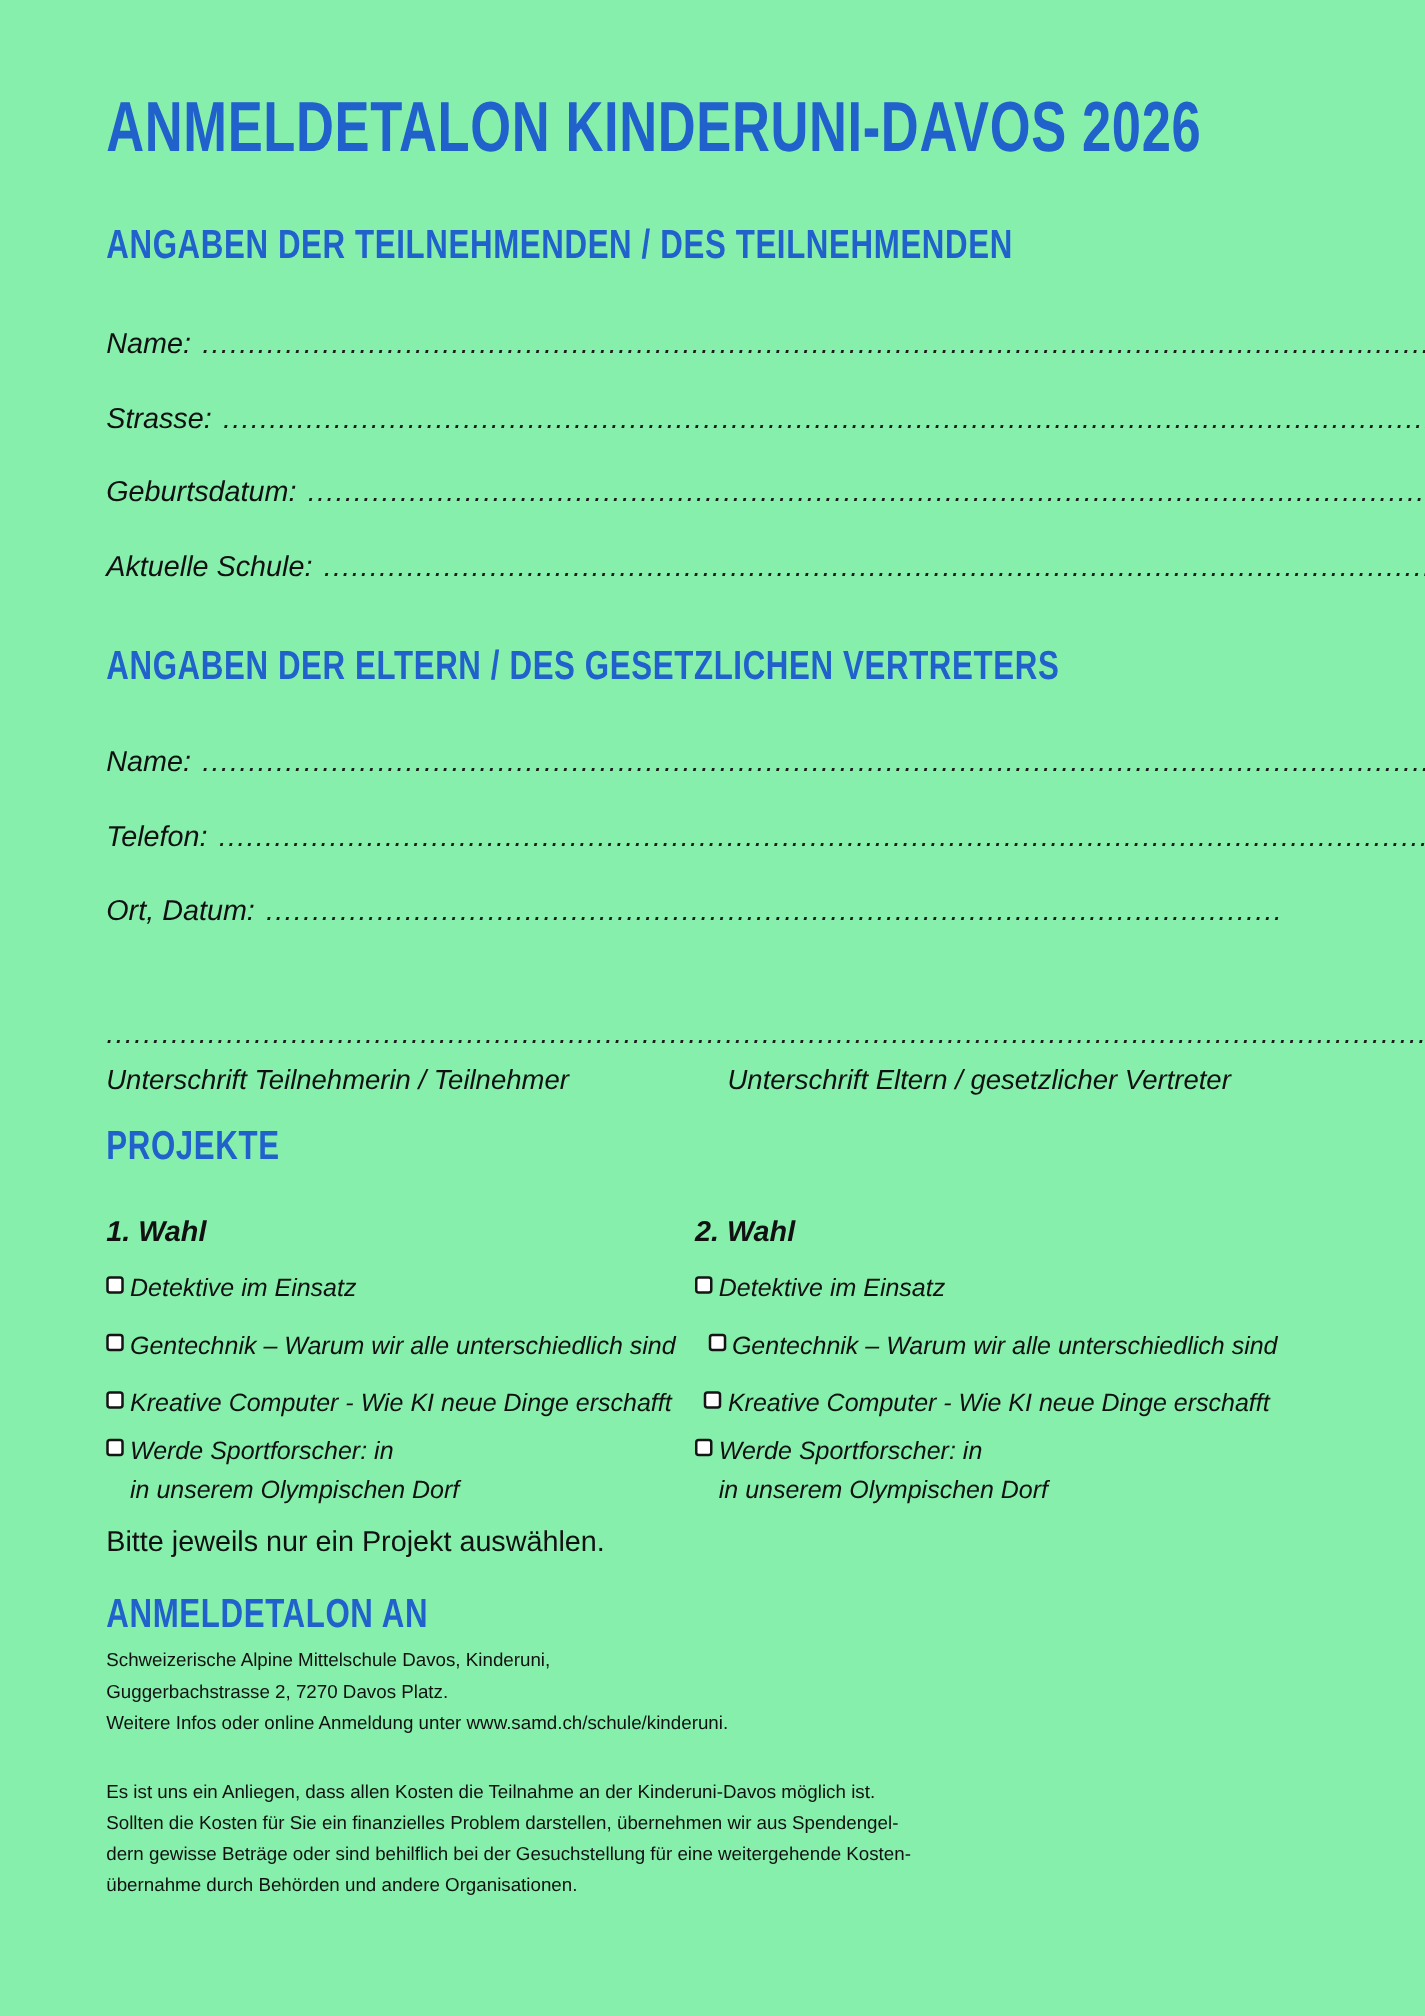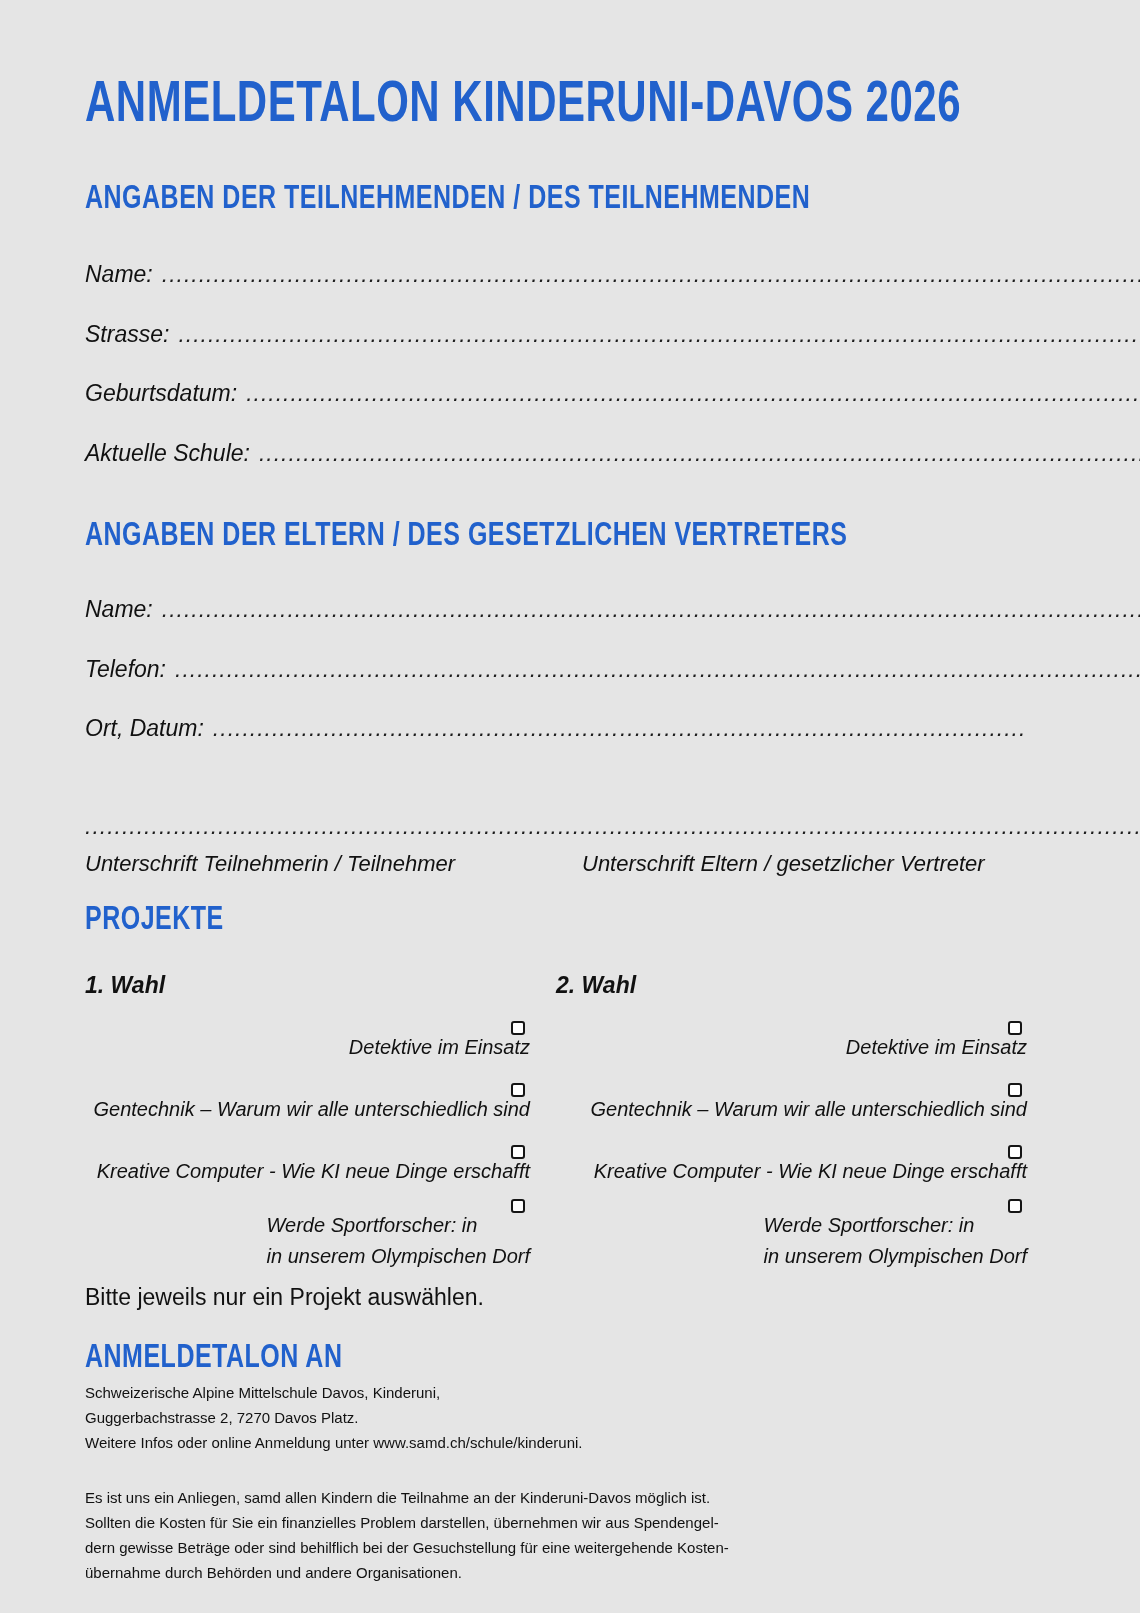--- a/index.html
+++ b/index.html
@@ -1,21 +1,21 @@
 <!DOCTYPE html>
 <html style="--accent: #2161cc; --ink: #111111;"><head>
 <meta charset="utf-8">
 <style>
   :root { --accent:#2161cc; --ink:#111111; }
   * { box-sizing:border-box; }
   html,body { margin:0; padding:0; background:#ffffff; }
   .page {
     position:relative;
     width:1140px; height:1613px;
-    background:#e5e5e5;
+    background:#86efac;
     color:var(--ink);
     font-family:"Liberation Sans", sans-serif;
     padding:78px 113px 0 85px;
     overflow:hidden;
   }
   
   .script { 
     color:var(--accent);
     font-weight:bold;
     margin:0;
@@ -44,21 +44,21 @@
     border-radius:4px;
     display:inline-block;
     background:#fff;
   }
   .gender-group { display:flex; align-items:center; gap:9px; }
 
   .sig-caption { font-size:22px; }
 
   .wahl-head { font-size:23px; font-weight:bold; }
 
-  .proj-item { display:flex; align-items:flex-end; font-size:20px; line-height:1.2;flex-direction:column; }
+  .proj-item { display:flex; align-items:flex-start; font-size:20px; line-height:1.2; }
   .proj-item .checkbox { width:14px; height:14px; border-width:2px; border-radius:3px; margin-top:2px; margin-right:5px; }
   .proj-label { white-space:nowrap; }
   .proj-label .l2 { white-space:nowrap; margin-top:7px; }
 
   .note { font-size:23px; }
 
   .addr-line, .para-line { font-size:15px; line-height:25px; }
 
   
   .mt-heading1 { margin-top:56px; }
@@ -241,19 +241,19 @@
 
   <h2 class="script h-section mt-anmeld">ANMELDETALON AN</h2>
 
   <div class="mt-addr">
     <div class="addr-line">Schweizerische Alpine Mittelschule Davos, Kinderuni,</div>
     <div class="addr-line">Guggerbachstrasse 2, 7270 Davos Platz.</div>
     <div class="addr-line">Weitere Infos oder online Anmeldung unter www.samd.ch/schule/kinderuni.</div>
   </div>
 
   <div class="mt-para">
-    <div class="para-line">Es ist uns ein Anliegen, samd allen Kindern die Teilnahme an der Kinderuni-Davos möglich ist.</div>
+    <div class="para-line">Es ist uns ein Anliegen, dass allen Kosten die Teilnahme an der Kinderuni-Davos möglich ist.</div>
     <div class="para-line">Sollten die Kosten für Sie ein finanzielles Problem darstellen, übernehmen wir aus Spendengel-</div>
     <div class="para-line">dern gewisse Beträge oder sind behilflich bei der Gesuchstellung für eine weitergehende Kosten-</div>
     <div class="para-line">übernahme durch Behörden und andere Organisationen.</div>
   </div>
 
 </div>
 
 </body></html>

